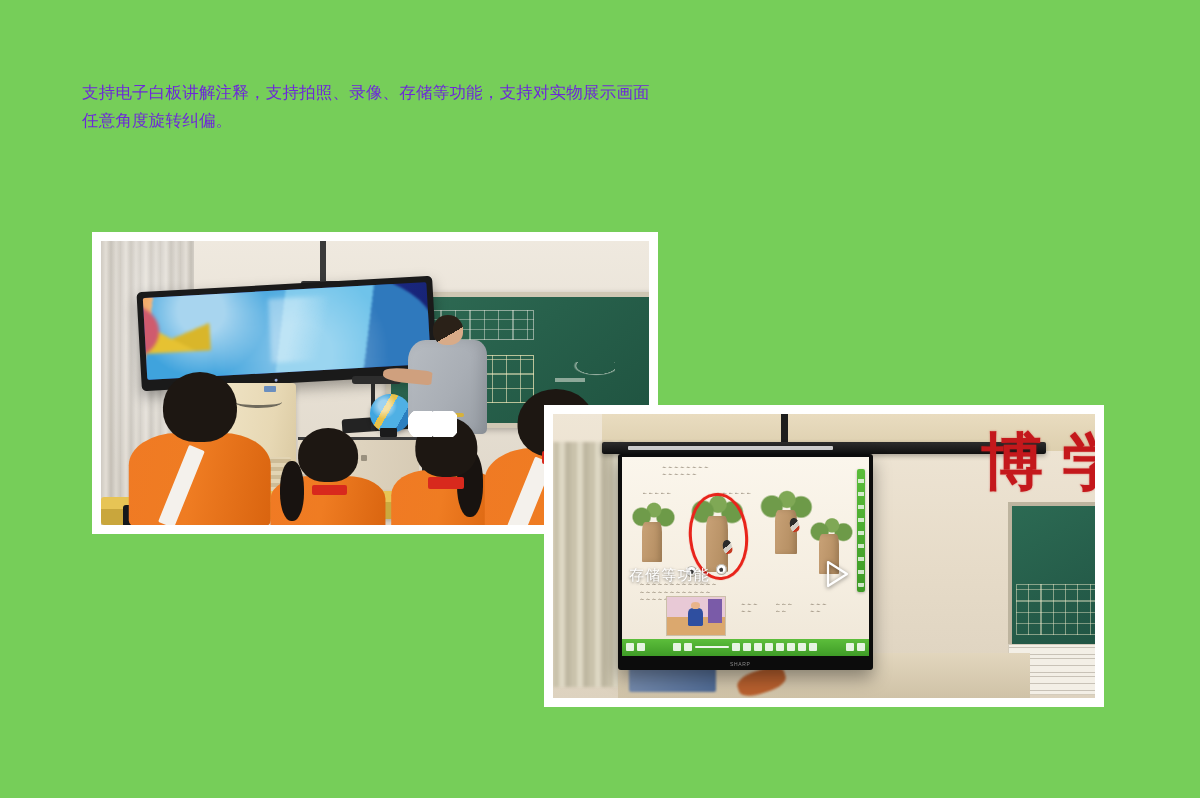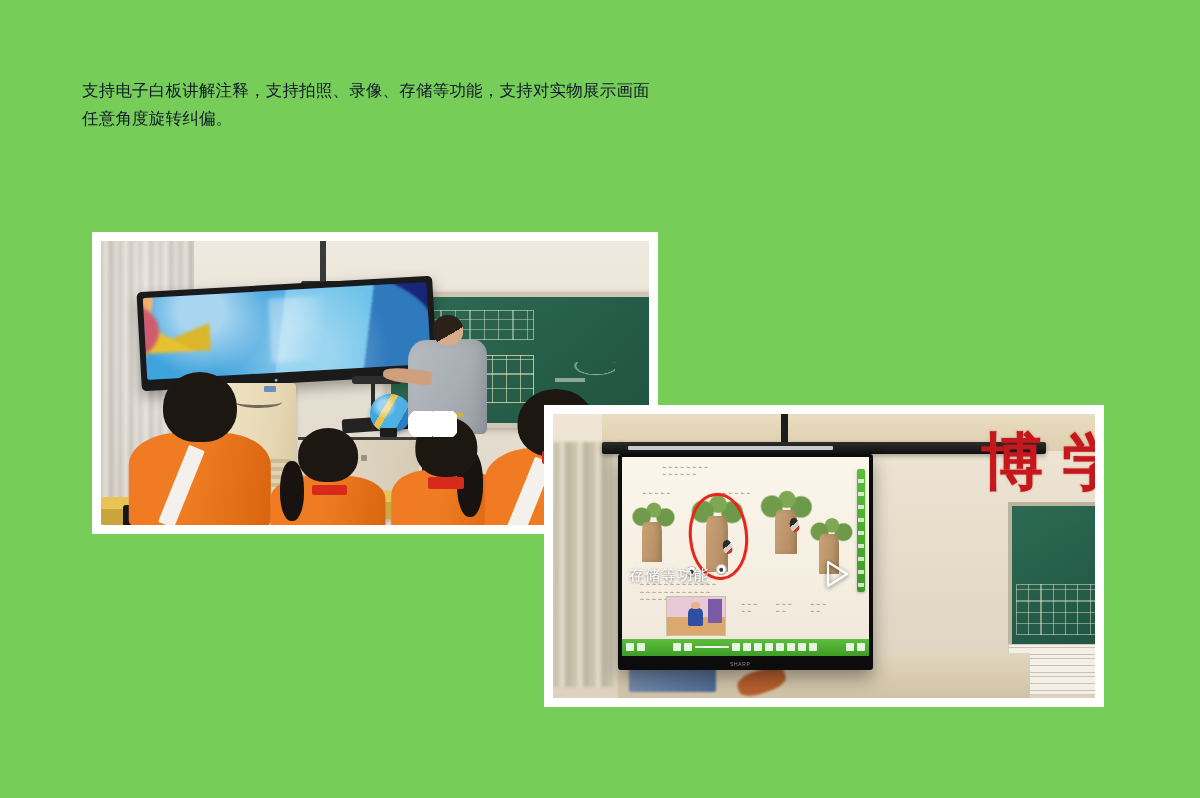--- a/index.html
+++ b/index.html
@@ -414,21 +414,21 @@
   }
   .play-outline { position:absolute; left:50%; top:51.2%; z-index:6; }
   .play-outline svg { display:block; filter: drop-shadow(0 1px 2px rgba(0,0,0,.5)); }
 </style>
 </head>
 <body>
 
 <div id="page" style="background: rgb(118, 206, 89);">
 
   <div id="heading-block">
-    <p id="page-subtitle" style="color: #0f172a; font-family: Liberation Mono, monospace;">支持电子白板讲解注释，支持拍照、录像、存储等功能，支持对实物展示画面任意角度旋转纠偏。</p>
+    <p id="page-subtitle" style="color: #6d28d9;">支持电子白板讲解注释，支持拍照、录像、存储等功能，支持对实物展示画面任意角度旋转纠偏。</p>
   </div>
 
   <div class="photo-frame" id="photo-one" style="background: rgb(255, 255, 255);">
     <div class="photo-inner">
 
       <div class="p1-wall"></div>
       <div class="p1-curtain"></div>
 
       <div class="p1-board">
         <div class="chalk-grid"></div>

